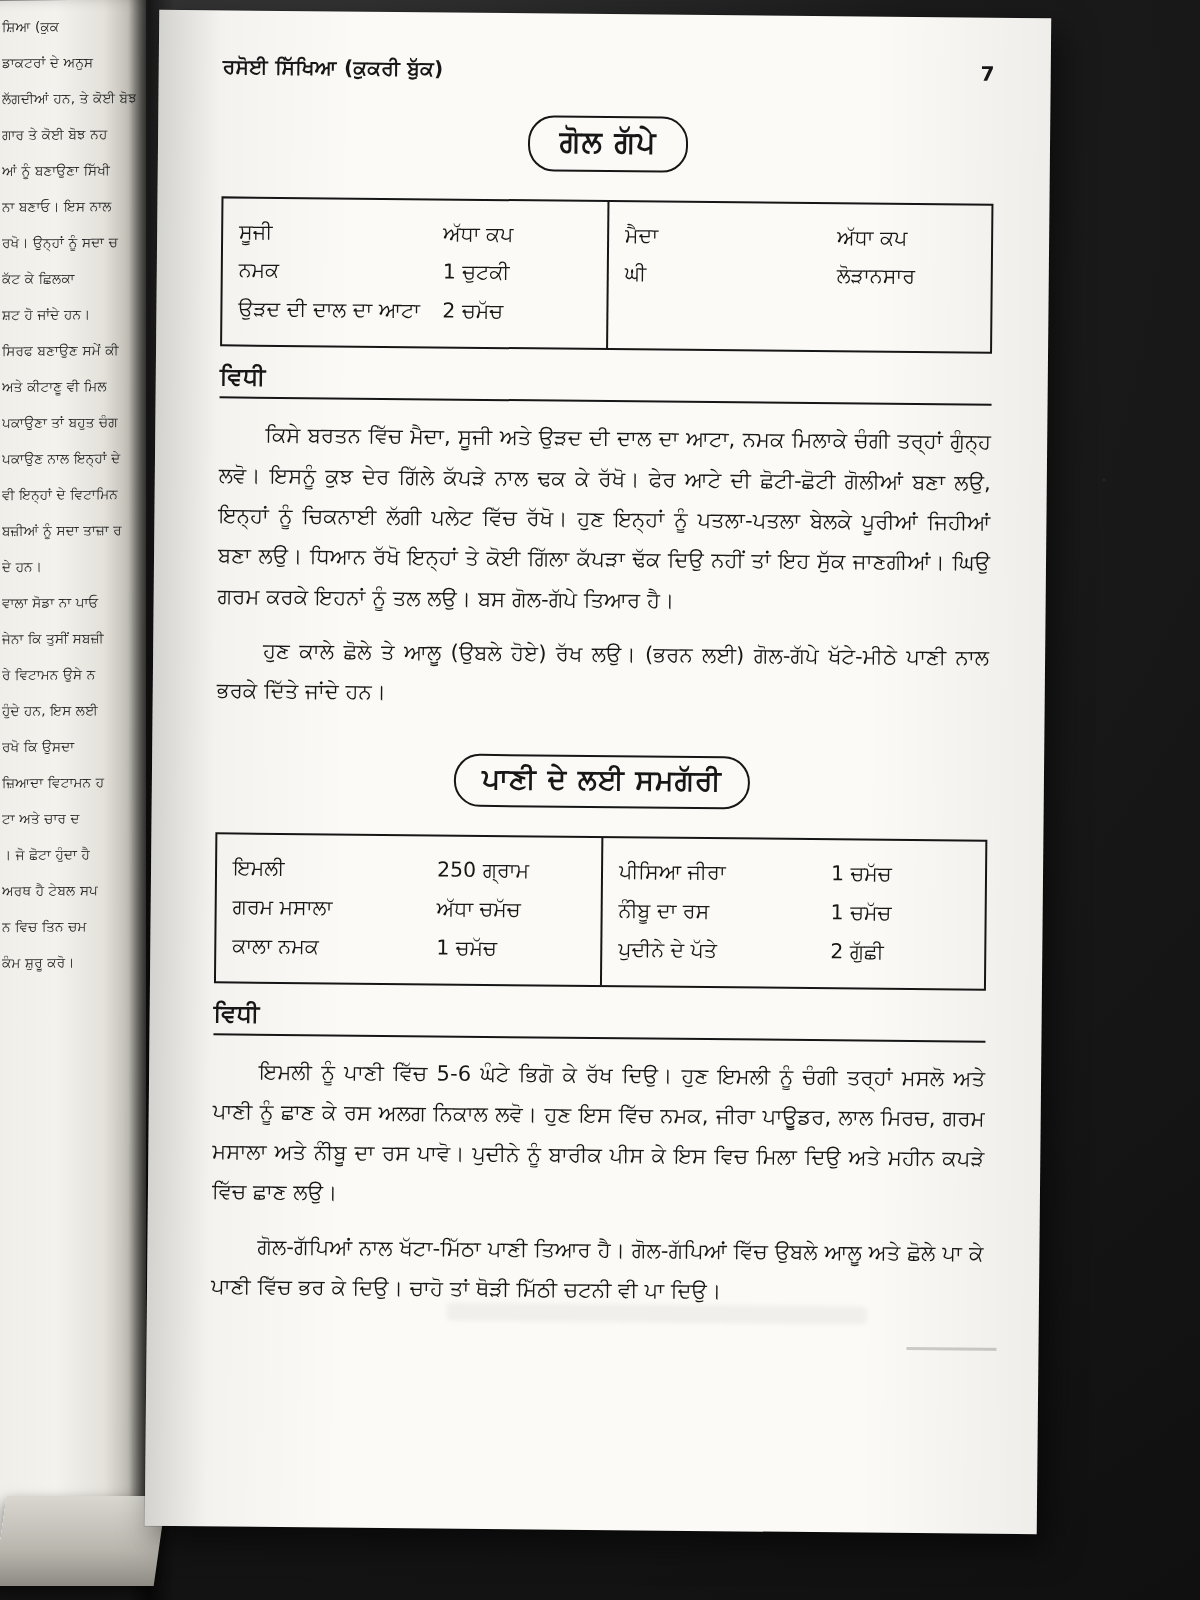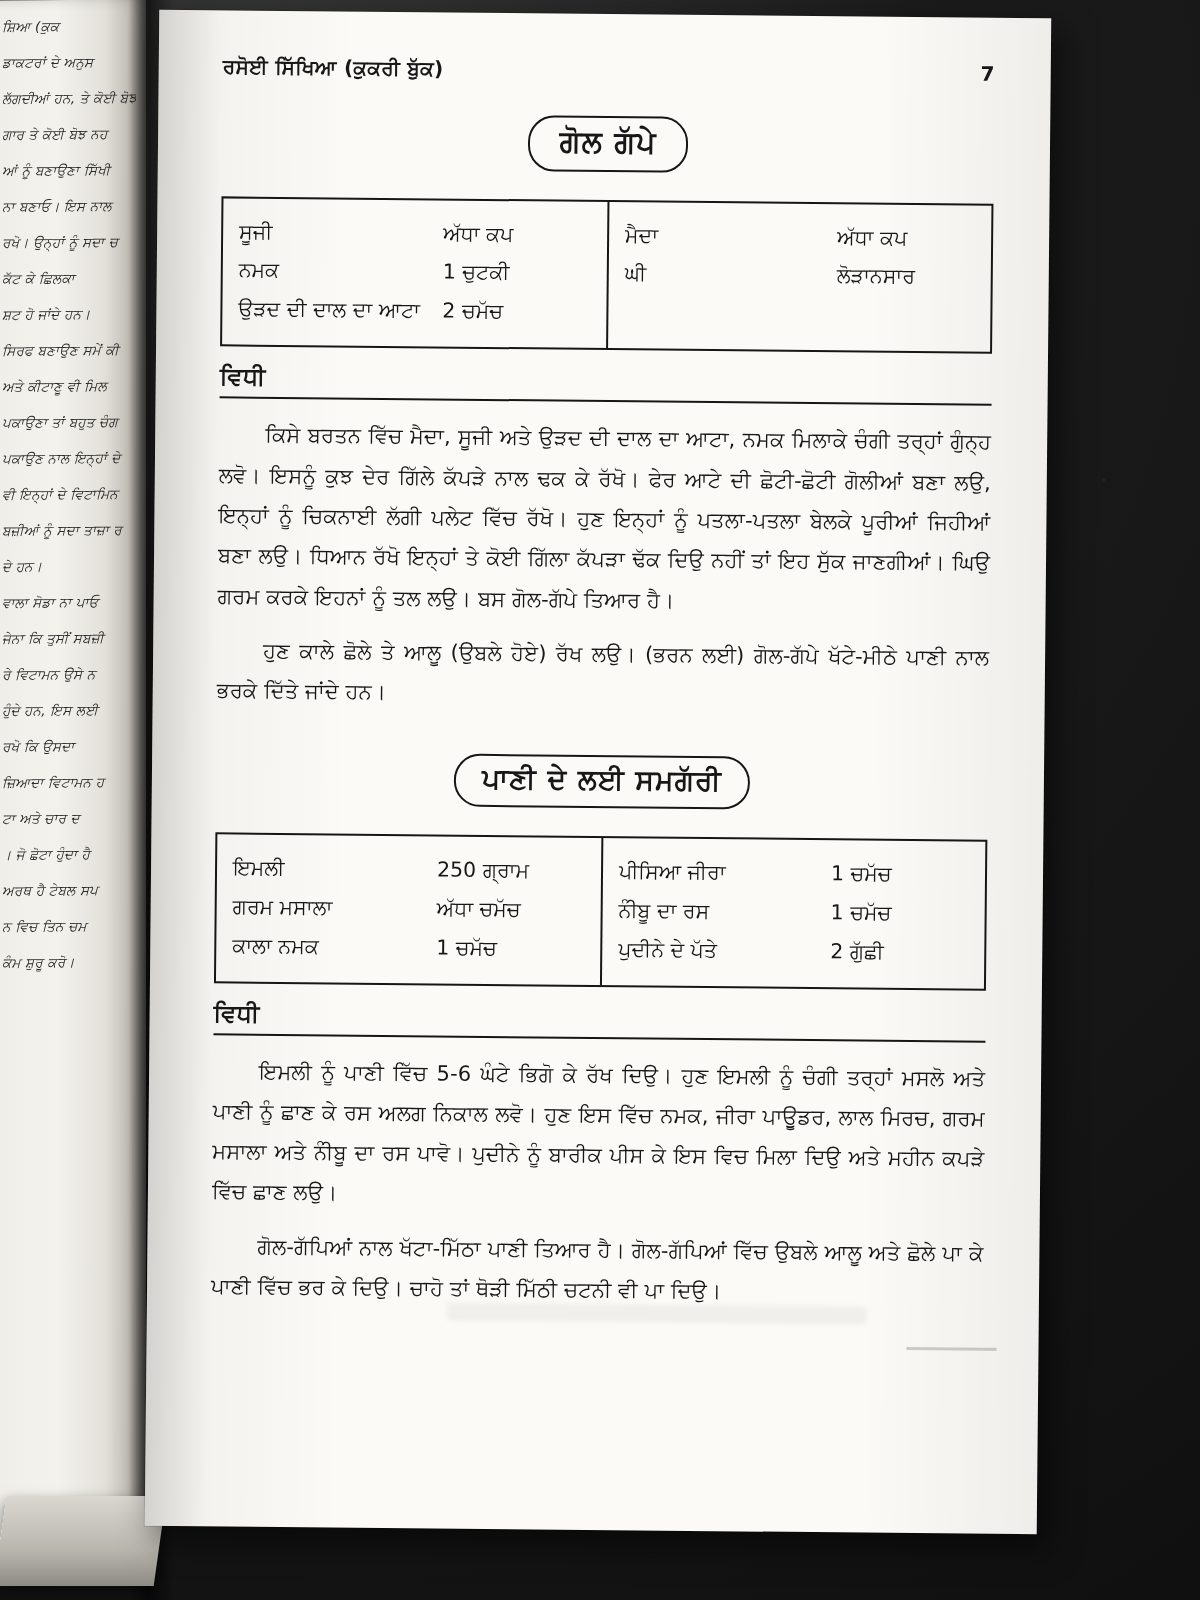--- a/index.html
+++ b/index.html
@@ -52,21 +52,21 @@
   }
   .left-page .lp-lines {
     padding: 8px 10px 0 6px;
     font-size: 13.5px;
     line-height: 36px;
     color: #2a2a2a;
     letter-spacing: .2px;
     white-space: nowrap;
     overflow: hidden;
   }
-  .left-page .lp-lines div { overflow: hidden; text-overflow: clip; font-style: italic; }
+  .left-page .lp-lines div { overflow: hidden; text-overflow: clip; }
 
   
   .gutter {
     position: absolute;
     left: 128px;
     top: 0;
     width: 46px;
     height: 1600px;
     background: linear-gradient(90deg, rgba(0,0,0,.0) 0%, rgba(0,0,0,.55) 45%, rgba(0,0,0,.25) 75%, rgba(0,0,0,0) 100%);
     pointer-events: none;

